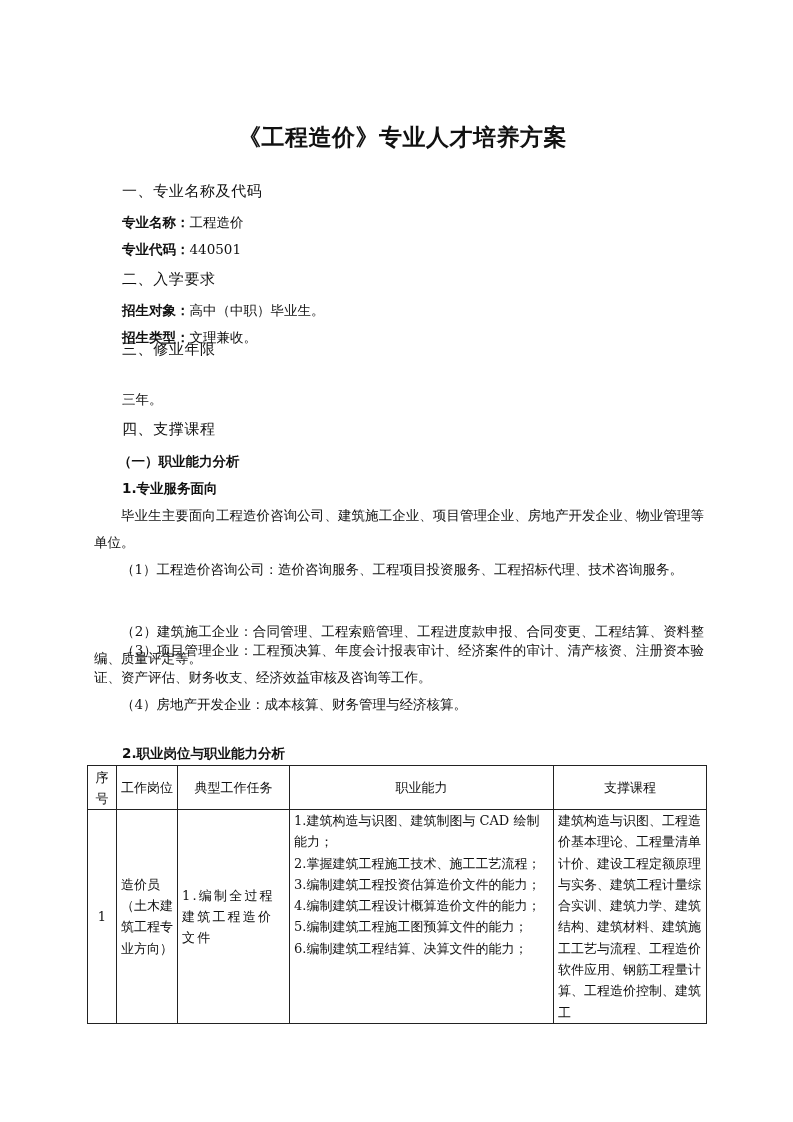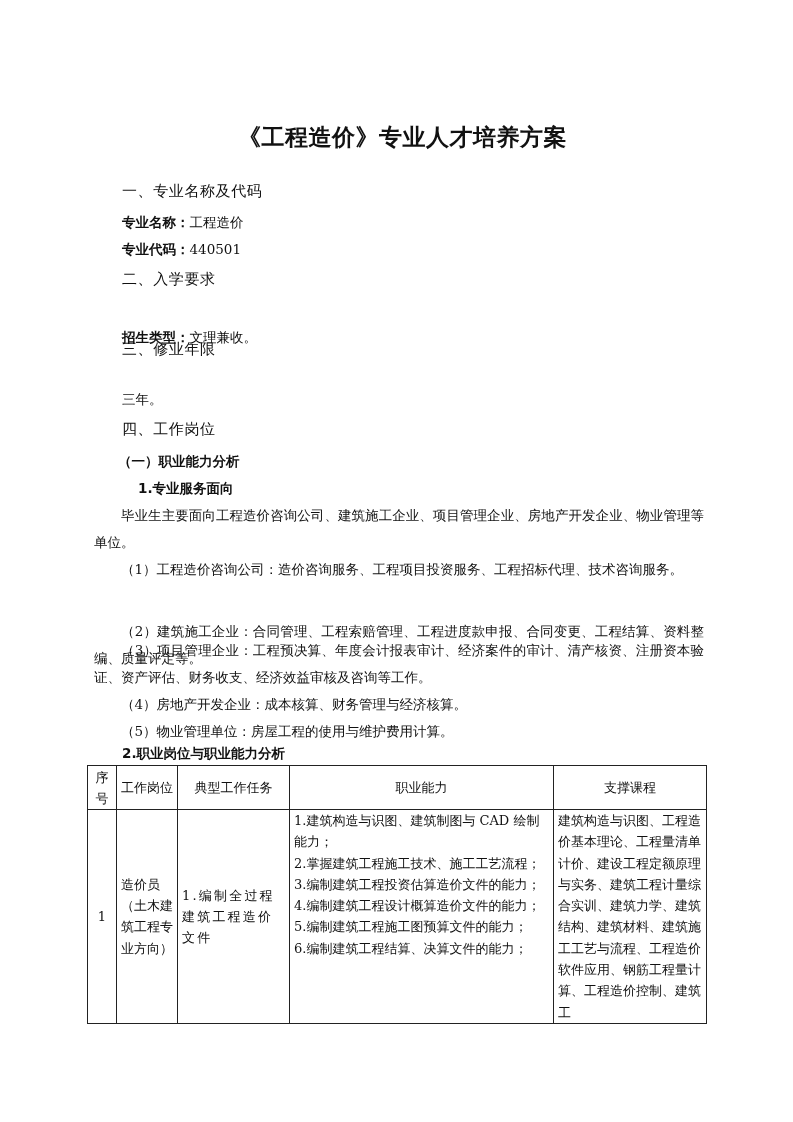--- a/index.html
+++ b/index.html
@@ -39,37 +39,39 @@
 
   <div class="h1" style="top:182px;">一、专业名称及代码</div>
   <div class="line" style="left:122px; top:214px;">
     <span class="lbl">专业名称：</span><span>工程造价</span>
   </div>
   <div class="line" style="left:122px; top:241px;">
     <span class="lbl">专业代码：</span><span>440501</span>
   </div>
 
   <div class="h1" style="top:270px;">二、入学要求</div>
+  <div class="line" style="left:122px; top:302px;">
+    <span class="lbl">招生对象：</span><span>高中（中职）毕业生。</span>
+  </div>
   <div class="line" style="left:122px; top:329px;">
     <span class="lbl">招生类型：</span><span>文理兼收。</span>
   </div>
 
   <div class="h1" style="top:340px;">三、修业年限</div>
   <div class="line" style="left:122px; top:391px;">三年。</div>
 
-  <div class="h1" style="top:420px;">四、工作岗位</div>
+  <div class="h1" style="top:420px;">四、支撑课程</div>
   <div class="h2" style="left:118px; top:453px;">（一）职业能力分析</div>
-  <div class="h2" style="left:138px; top:480px;text-align:right;">1.专业服务面向</div>
+  <div class="h2" style="left:122px; top:480px;text-align:right;">1.专业服务面向</div>
 
   <div class="para" style="top:502px;">毕业生主要面向工程造价咨询公司、建筑施工企业、项目管理企业、房地产开发企业、物业管理等单位。</div>
   <div class="para" style="top:556px;">（1）工程造价咨询公司：造价咨询服务、工程项目投资服务、工程招标代理、技术咨询服务。</div>
   <div class="para" style="top:618px;">（2）建筑施工企业：合同管理、工程索赔管理、工程进度款申报、合同变更、工程结算、资料整编、质量评定等。</div>
   <div class="para" style="top:637px;">（3）项目管理企业：工程预决算、年度会计报表审计、经济案件的审计、清产核资、注册资本验证、资产评估、财务收支、经济效益审核及咨询等工作。</div>
   <div class="para" style="top:691px;">（4）房地产开发企业：成本核算、财务管理与经济核算。</div>
-  <div class="para" style="top:718px;">（5）物业管理单位：房屋工程的使用与维护费用计算。</div>
 
   <div class="h2" style="left:122px; top:745px;">2.职业岗位与职业能力分析</div>
 
   <table class="ability">
     <thead>
       <tr>
         <th class="c-no">序号</th>
         <th class="c-post">工作岗位</th>
         <th class="c-task">典型工作任务</th>
         <th class="c-abil">职业能力</th>

